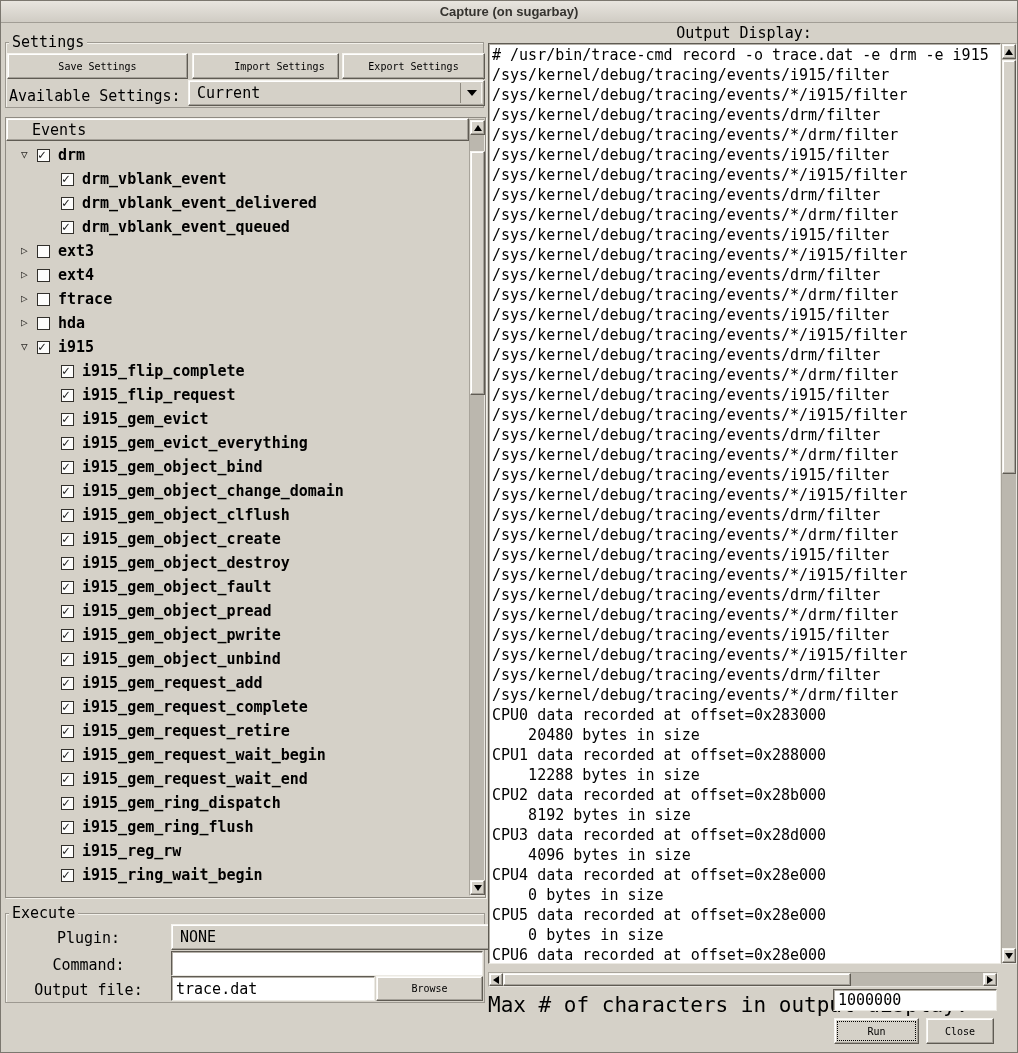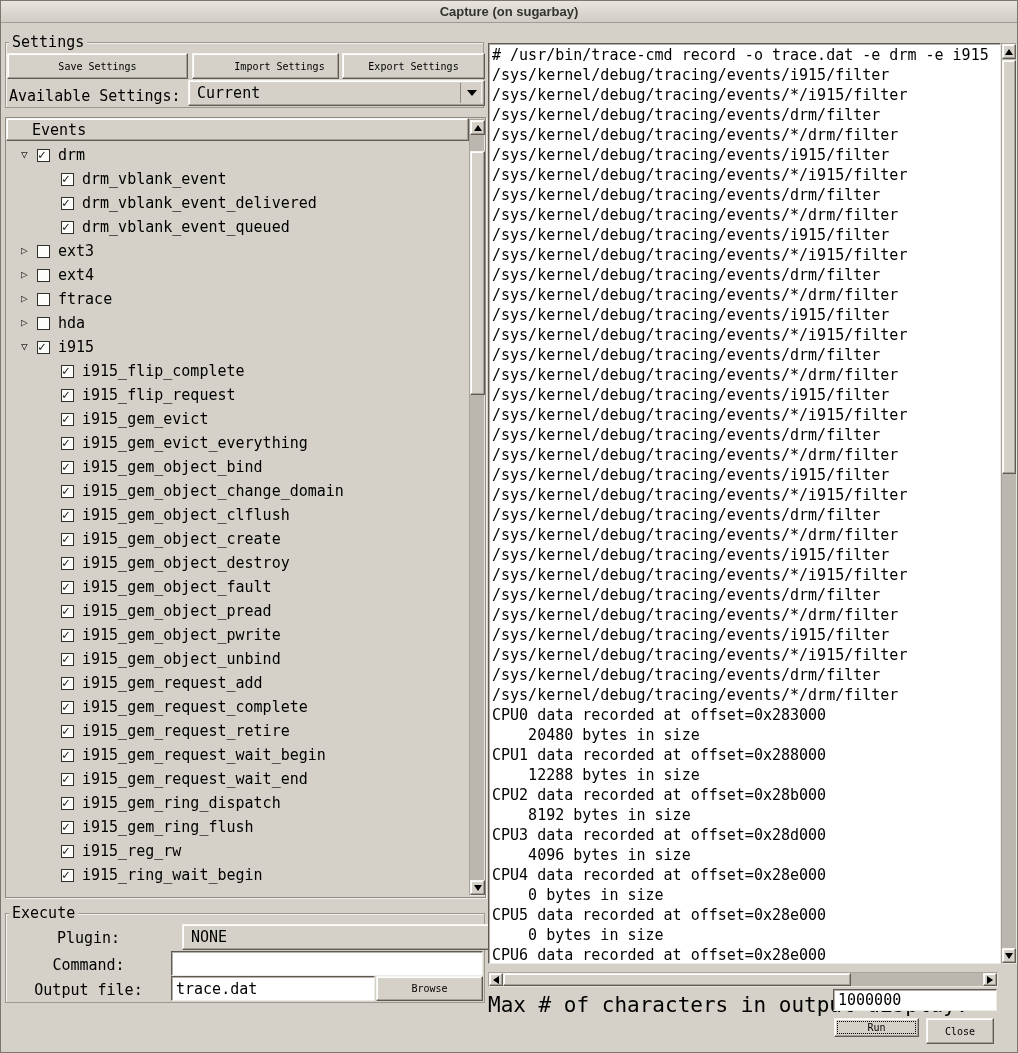--- a/index.html
+++ b/index.html
@@ -74,21 +74,21 @@
   .tree-row.level0{padding-left:15px;}
   .tree-row.level1{padding-left:55px;}
   .expander{width:16px;font-size:11px;line-height:16px;color:#2e2c29;flex:0 0 16px;}
   .checkbox{
     width:13px;height:13px;flex:0 0 13px;background:#fdfdfc;
     border:1px solid #32302c;position:relative;margin-right:8px;
   }
   .checkbox .mark{
     position:absolute;left:0px;top:-3px;font-size:13px;font-weight:bold;color:#1a1a1a;line-height:16px;
   }
-  .tree-label{font-size:15px;}
+  .tree-label{font-size:15px;font-weight:bold;}
   
   .sb-v{position:absolute;width:16px;background:#bbb7ae;
     border:1px solid;border-color:#a8a49b #e8e5df #e8e5df #a8a49b;}
   .sb-h{position:absolute;height:15px;background:#bbb7ae;
     border:1px solid;border-color:#a8a49b #e8e5df #e8e5df #a8a49b;}
   .sb-btn{position:absolute;display:flex;align-items:center;justify-content:center;}
   .sb-thumb{position:absolute;}
   
   #output-header{position:absolute;left:486px;top:23px;width:514px;text-align:center;font-size:15px;}
   #output-text{
@@ -354,33 +354,34 @@
       <div class="sb-thumb raised" style="left:0;top:31px;width:15px;height:244px;"></div>
       <div class="sb-btn raised" style="left:0;bottom:0;width:15px;height:15px;">
           <span class="tri-dn"></span>
         </div>
     </div>
   </div>
 
   <div class="frame" style="left:4px;top:912px;width:480px;height:90px;padding-left:28px;">
     <span class="frame-label">Execute</span>
     <div class="fieldlabel" style="left:0;top:15px;width:165px;text-align:center;">Plugin:</div>
-    <div class="combo raised" style="left:176px;top:10px;width:368px;height:26px;">
+    <div class="combo raised" style="left:165px;top:10px;width:368px;height:26px;">
       <span>NONE</span>
       <span class="combo-arrow-zone">
           <span class="tri-down"></span>
         </span>
     </div>
     <div class="fieldlabel" style="left:0;top:42px;width:165px;text-align:center;">Command:</div>
     <input class="entry sunken" style="left: 165px; top: 37px; width: 312px; height: 25px;" type="text" value="">
     <div class="fieldlabel" style="left:0;top:67px;width:165px;text-align:center;">Output file:</div>
     <input class="entry sunken" style="left: 165px; top: 62px; width: 204px; height: 25px;" type="text" value="trace.dat">
     <div class="btn raised" style="left:370px;top:62px;width:107px;height:25px;">Browse</div>
   </div>
 
+  <div id="output-header">Output Display:</div>
   <pre id="output-text" class="sunken"># /usr/bin/trace-cmd record -o trace.dat -e drm -e i915
 /sys/kernel/debug/tracing/events/i915/filter
 /sys/kernel/debug/tracing/events/*/i915/filter
 /sys/kernel/debug/tracing/events/drm/filter
 /sys/kernel/debug/tracing/events/*/drm/filter
 /sys/kernel/debug/tracing/events/i915/filter
 /sys/kernel/debug/tracing/events/*/i915/filter
 /sys/kernel/debug/tracing/events/drm/filter
 /sys/kernel/debug/tracing/events/*/drm/filter
 /sys/kernel/debug/tracing/events/i915/filter
@@ -448,16 +449,16 @@
       </div>
     <div class="sb-thumb raised" style="left:14px;top:0;width:348px;height:13px;"></div>
     <div class="sb-btn raised" style="right:0;top:0;width:14px;height:13px;">
         <span class="tri-right"></span>
       </div>
   </div>
 
   <div id="maxchars-label">Max # of characters in output display:</div>
   <input id="maxchars-input" class="entry sunken" type="text" value="1000000" style="">
 
-  <div class="btn raised focused" style="left:833px;top:1017px;width:85px;height:19px;">Run</div>
+  <div class="btn raised focused" style="left:833px;top:1017px;width:85px;height:26px;">Run</div>
   <div class="btn raised" style="left:925px;top:1017px;width:68px;height:26px;">Close</div>
 
 </div>
 
 </body></html>

